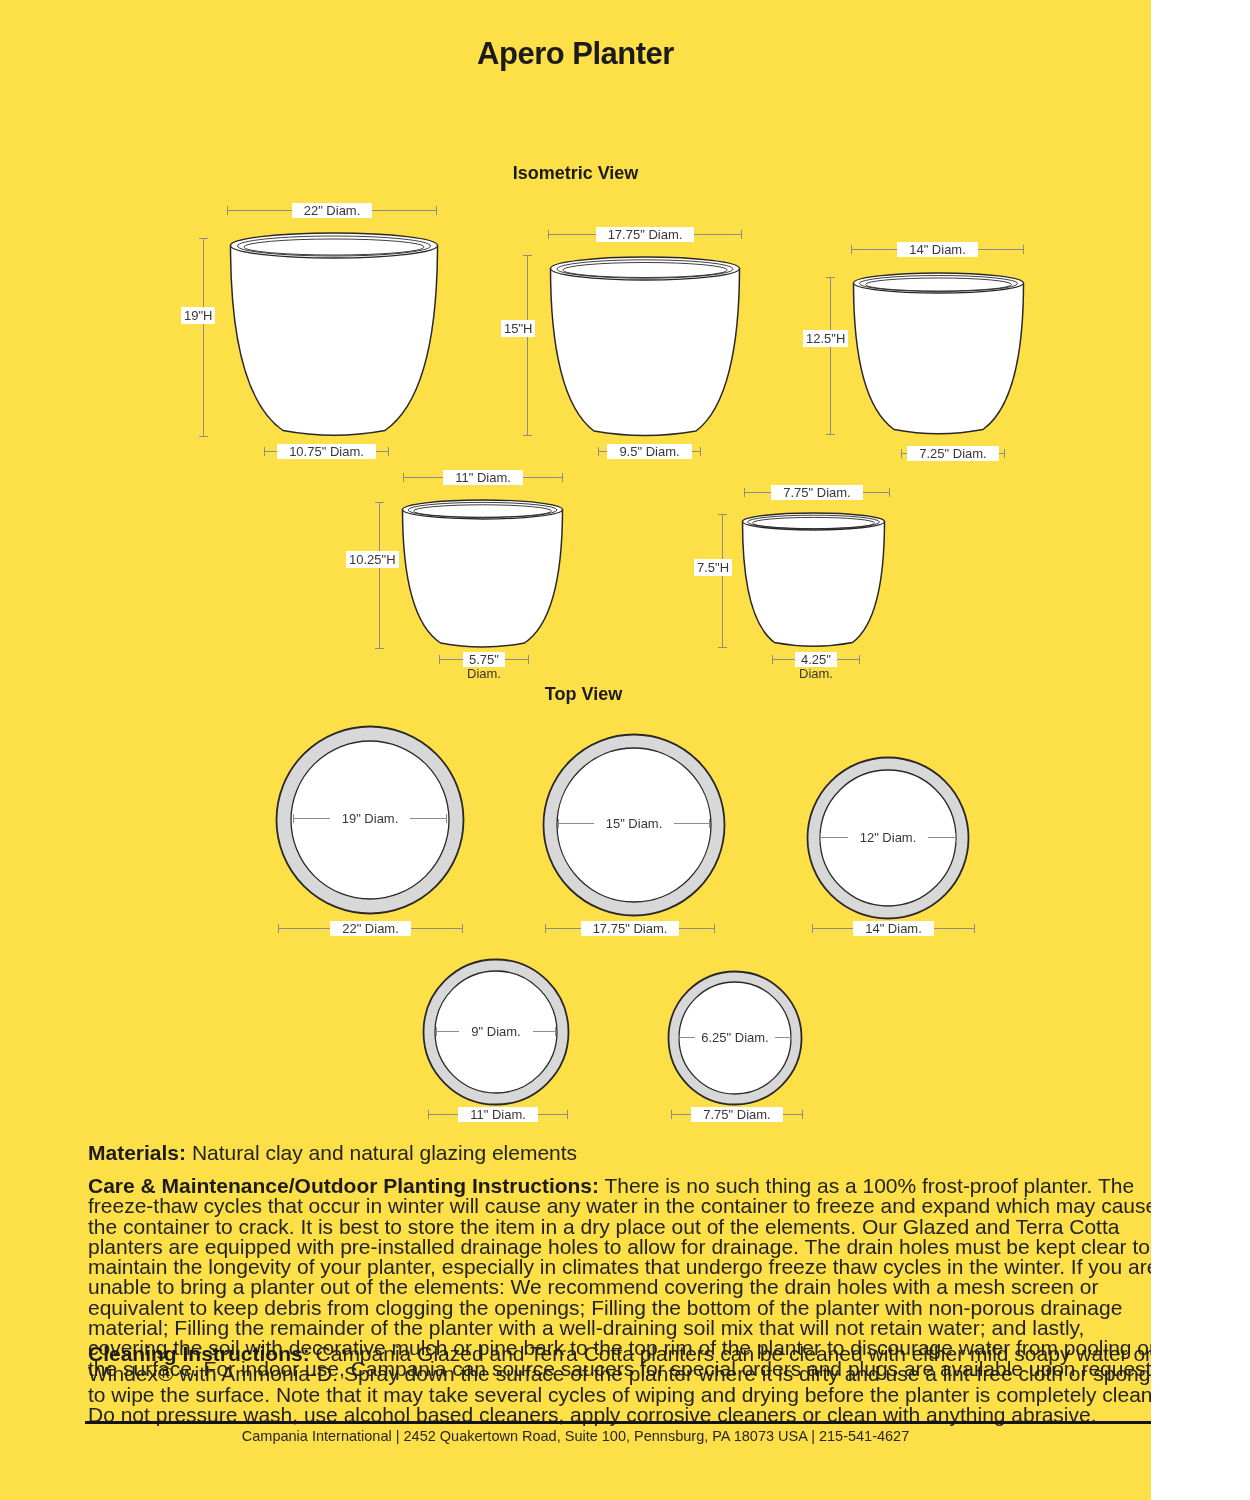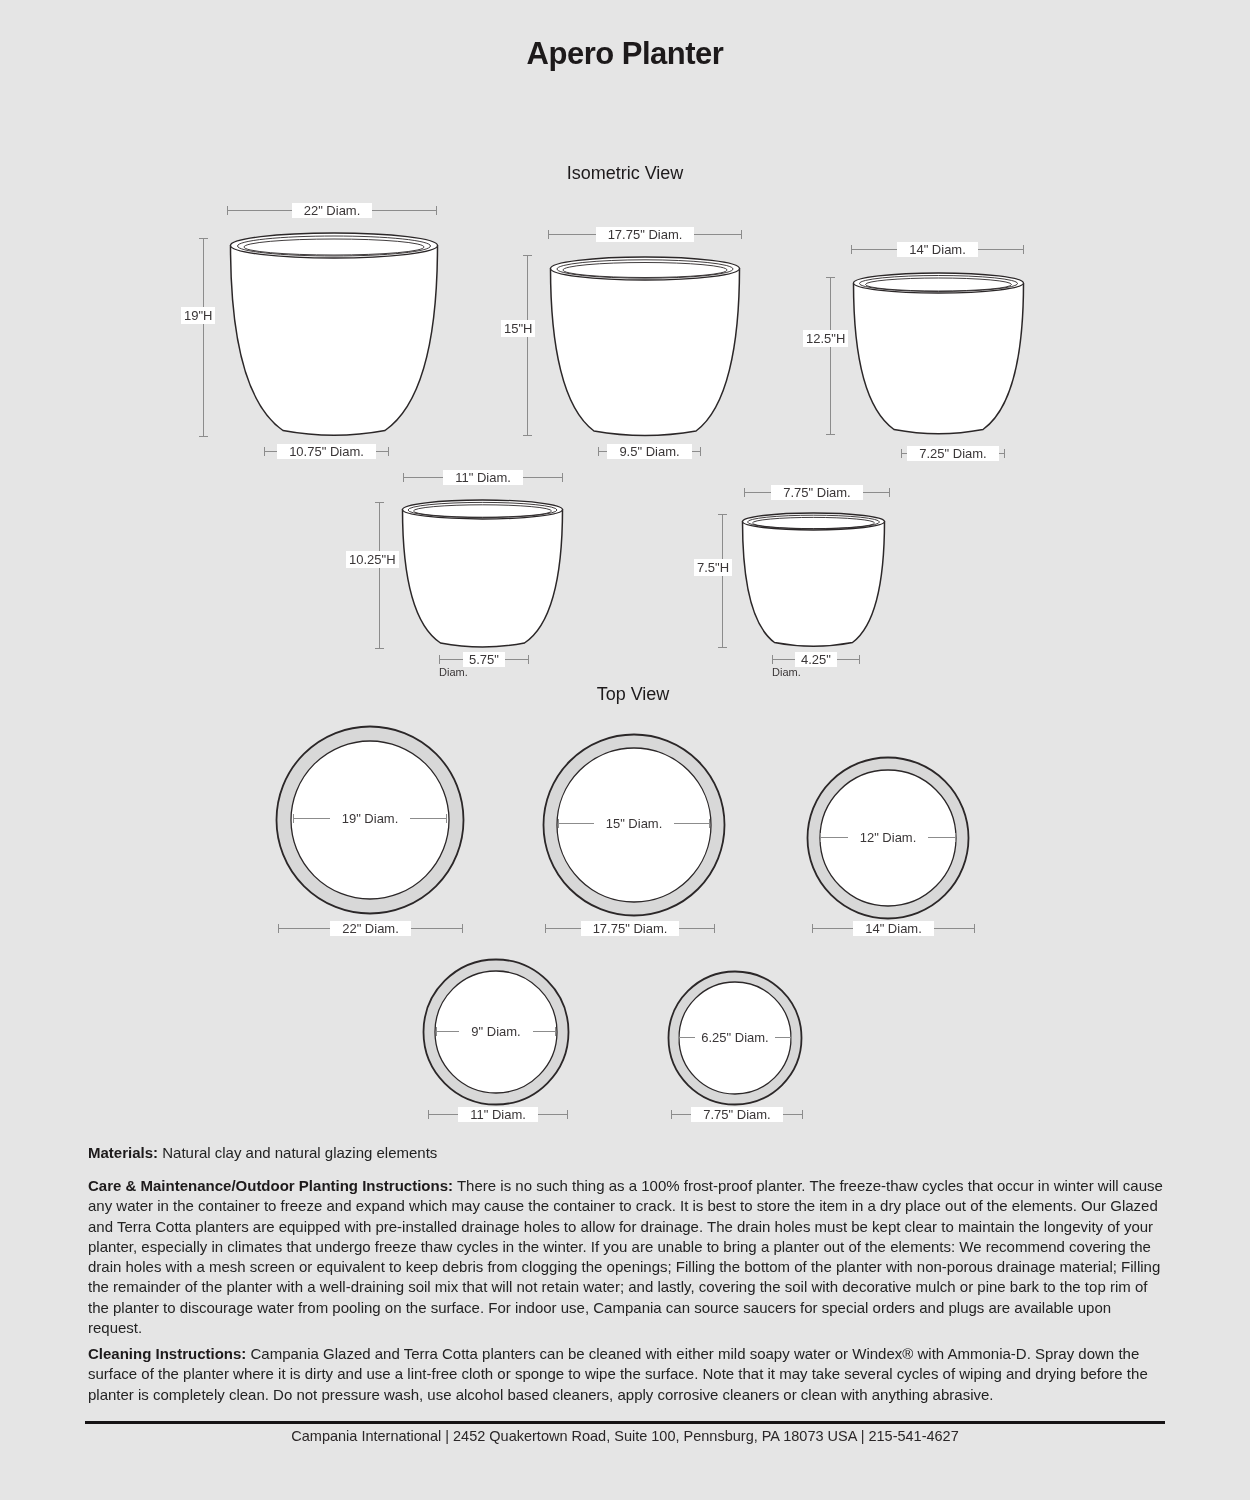--- a/index.html
+++ b/index.html
@@ -3,49 +3,49 @@
 <meta charset="utf-8">
 <style>
   :root{
     --ink:#2b2728;
     --dim:#8c8c8c;
     --body:#232323;
   }
   *{ box-sizing:border-box; margin:0; padding:0; }
   html,body{ background:#fff; }
   body{ font-family:"Liberation Sans", sans-serif; color:var(--body); }
-  .sheet{ position:relative; width:1250px; height:1500px; background:#e5e5e5; overflow:hidden; }
+  .sheet{ position:relative; width:1151px; height:1500px; background:#fde047; overflow:hidden; }
 
   
   .title{ position:absolute; left:0; top:36px; width:100%; text-align:center;
           font-size:31px; font-weight:700; letter-spacing:-0.5px; color:#1d1a1b; }
   .viewhead{ position:absolute; left:0; width:100%; text-align:center;
-             font-size:18px; font-weight:400; color:#1d1a1b; }
+             font-size:18px; font-weight:700; color:#1d1a1b; }
   .viewhead.iso{ top:163px; }
   .viewhead.top{ top:684px;margin-left:8px; }
 
   
   .dimh{ position:absolute; height:9px; display:flex; align-items:center; justify-content:center;
          border-left:1.5px solid var(--dim); border-right:1.5px solid var(--dim); }
   .dimh::before{ content:""; position:absolute; left:0; right:0; top:4px; height:1px; background:var(--dim); }
   .dimh .lbl{ position:relative; background:#fff; padding:0 12px; font-size:13px; line-height:15px;
               white-space:nowrap; color:#3a3637; }
   .dimh .lbl.snug{ padding:0 6px; }
-  .sublbl{ position:absolute; text-align:left; font-size:11px; color:#3a3637; }
+  .sublbl{ position:absolute; text-align:center; font-size:13px; color:#3a3637; }
 
   
   .dimv{ position:absolute; width:9px; border-top:1.5px solid var(--dim); border-bottom:1.5px solid var(--dim); }
   .dimv::before{ content:""; position:absolute; top:0; bottom:0; left:4px; width:1px; background:var(--dim); }
   .hlbl{ position:absolute; z-index:2; background:#fff; padding:1px 3px; font-size:13px;
          white-space:nowrap; color:#3a3637; }
 
   svg{ position:absolute; overflow:visible; }
 
   
-  .para{ position:absolute; left:88px; width:1076px; font-size:15px; line-height:20.3px; color:var(--body); }
+  .para{ position:absolute; left:88px; width:1076px; font-size:21px; line-height:20.3px; color:var(--body); }
   .para b{ color:#1d1a1b; }
   .rule{ position:absolute; left:85px; top:1421px; width:1080px; height:3px; background:#151314; }
   .footer-line{ position:absolute; left:0; width:100%; text-align:center; font-size:14.5px; color:#2a2627; }
   .footer-line a{ color:#2076bc; text-decoration:underline; }
 </style>
 </head>
 <body>
 
 <div class="sheet">
 

